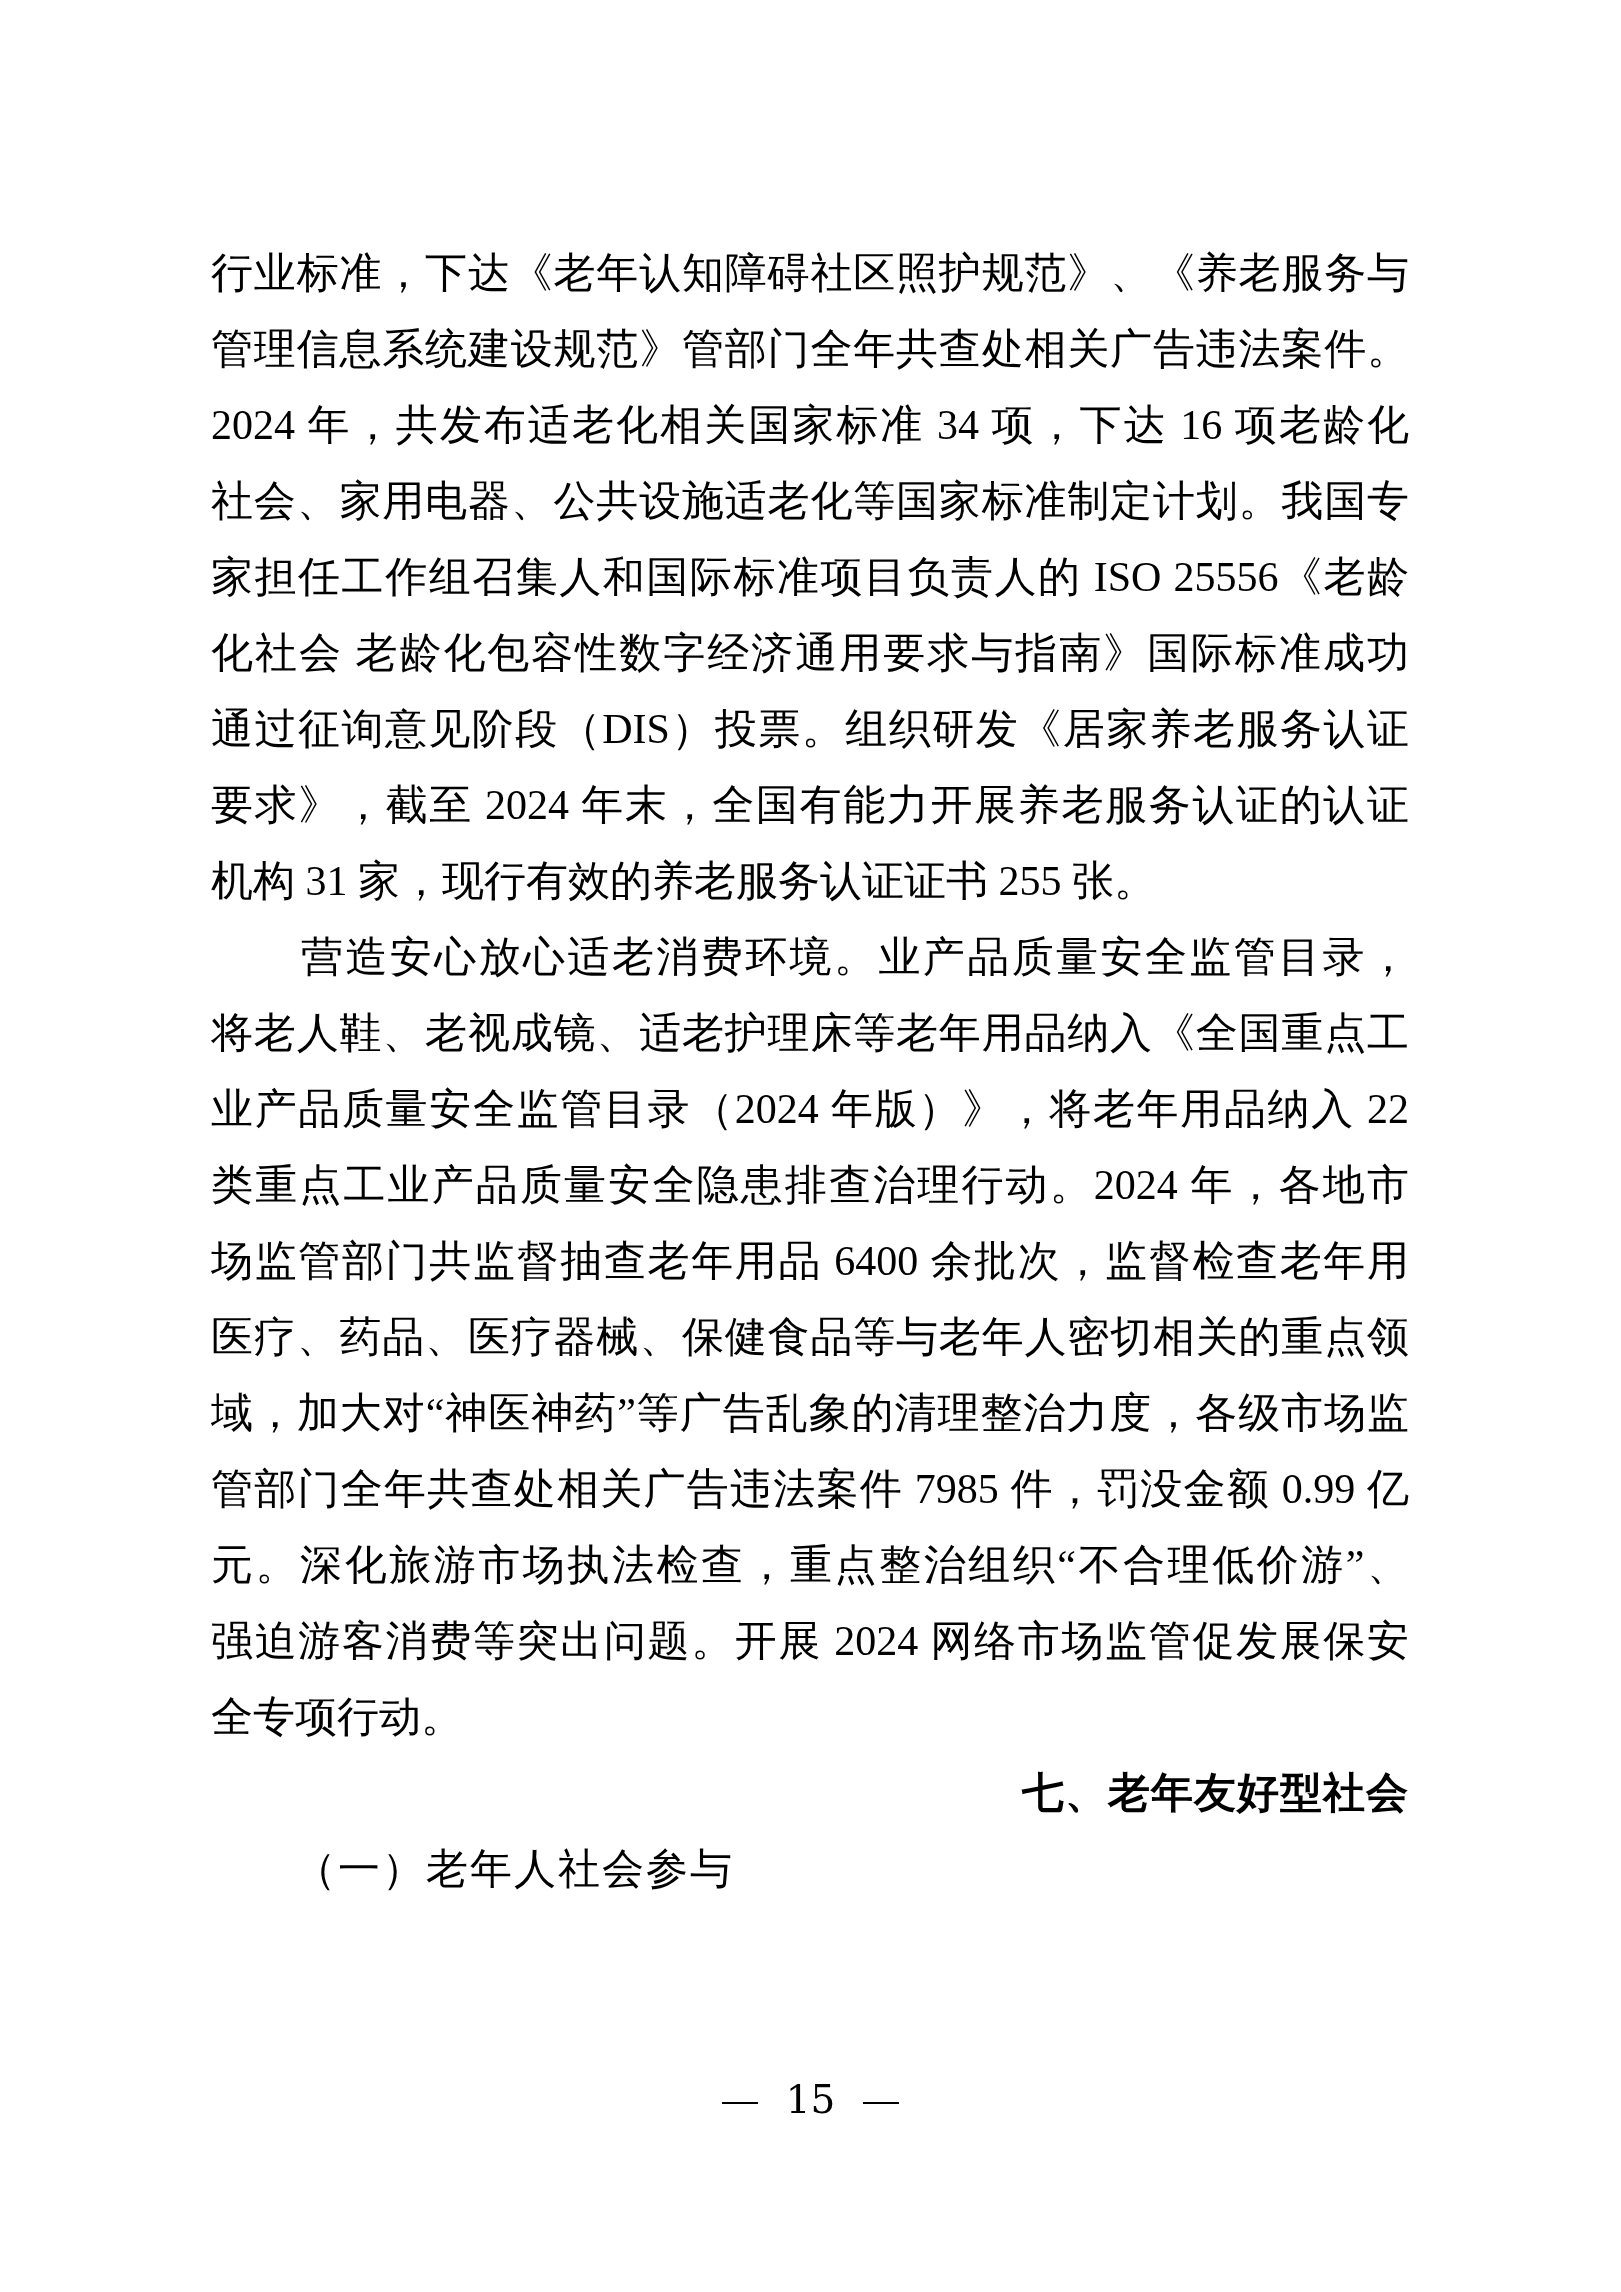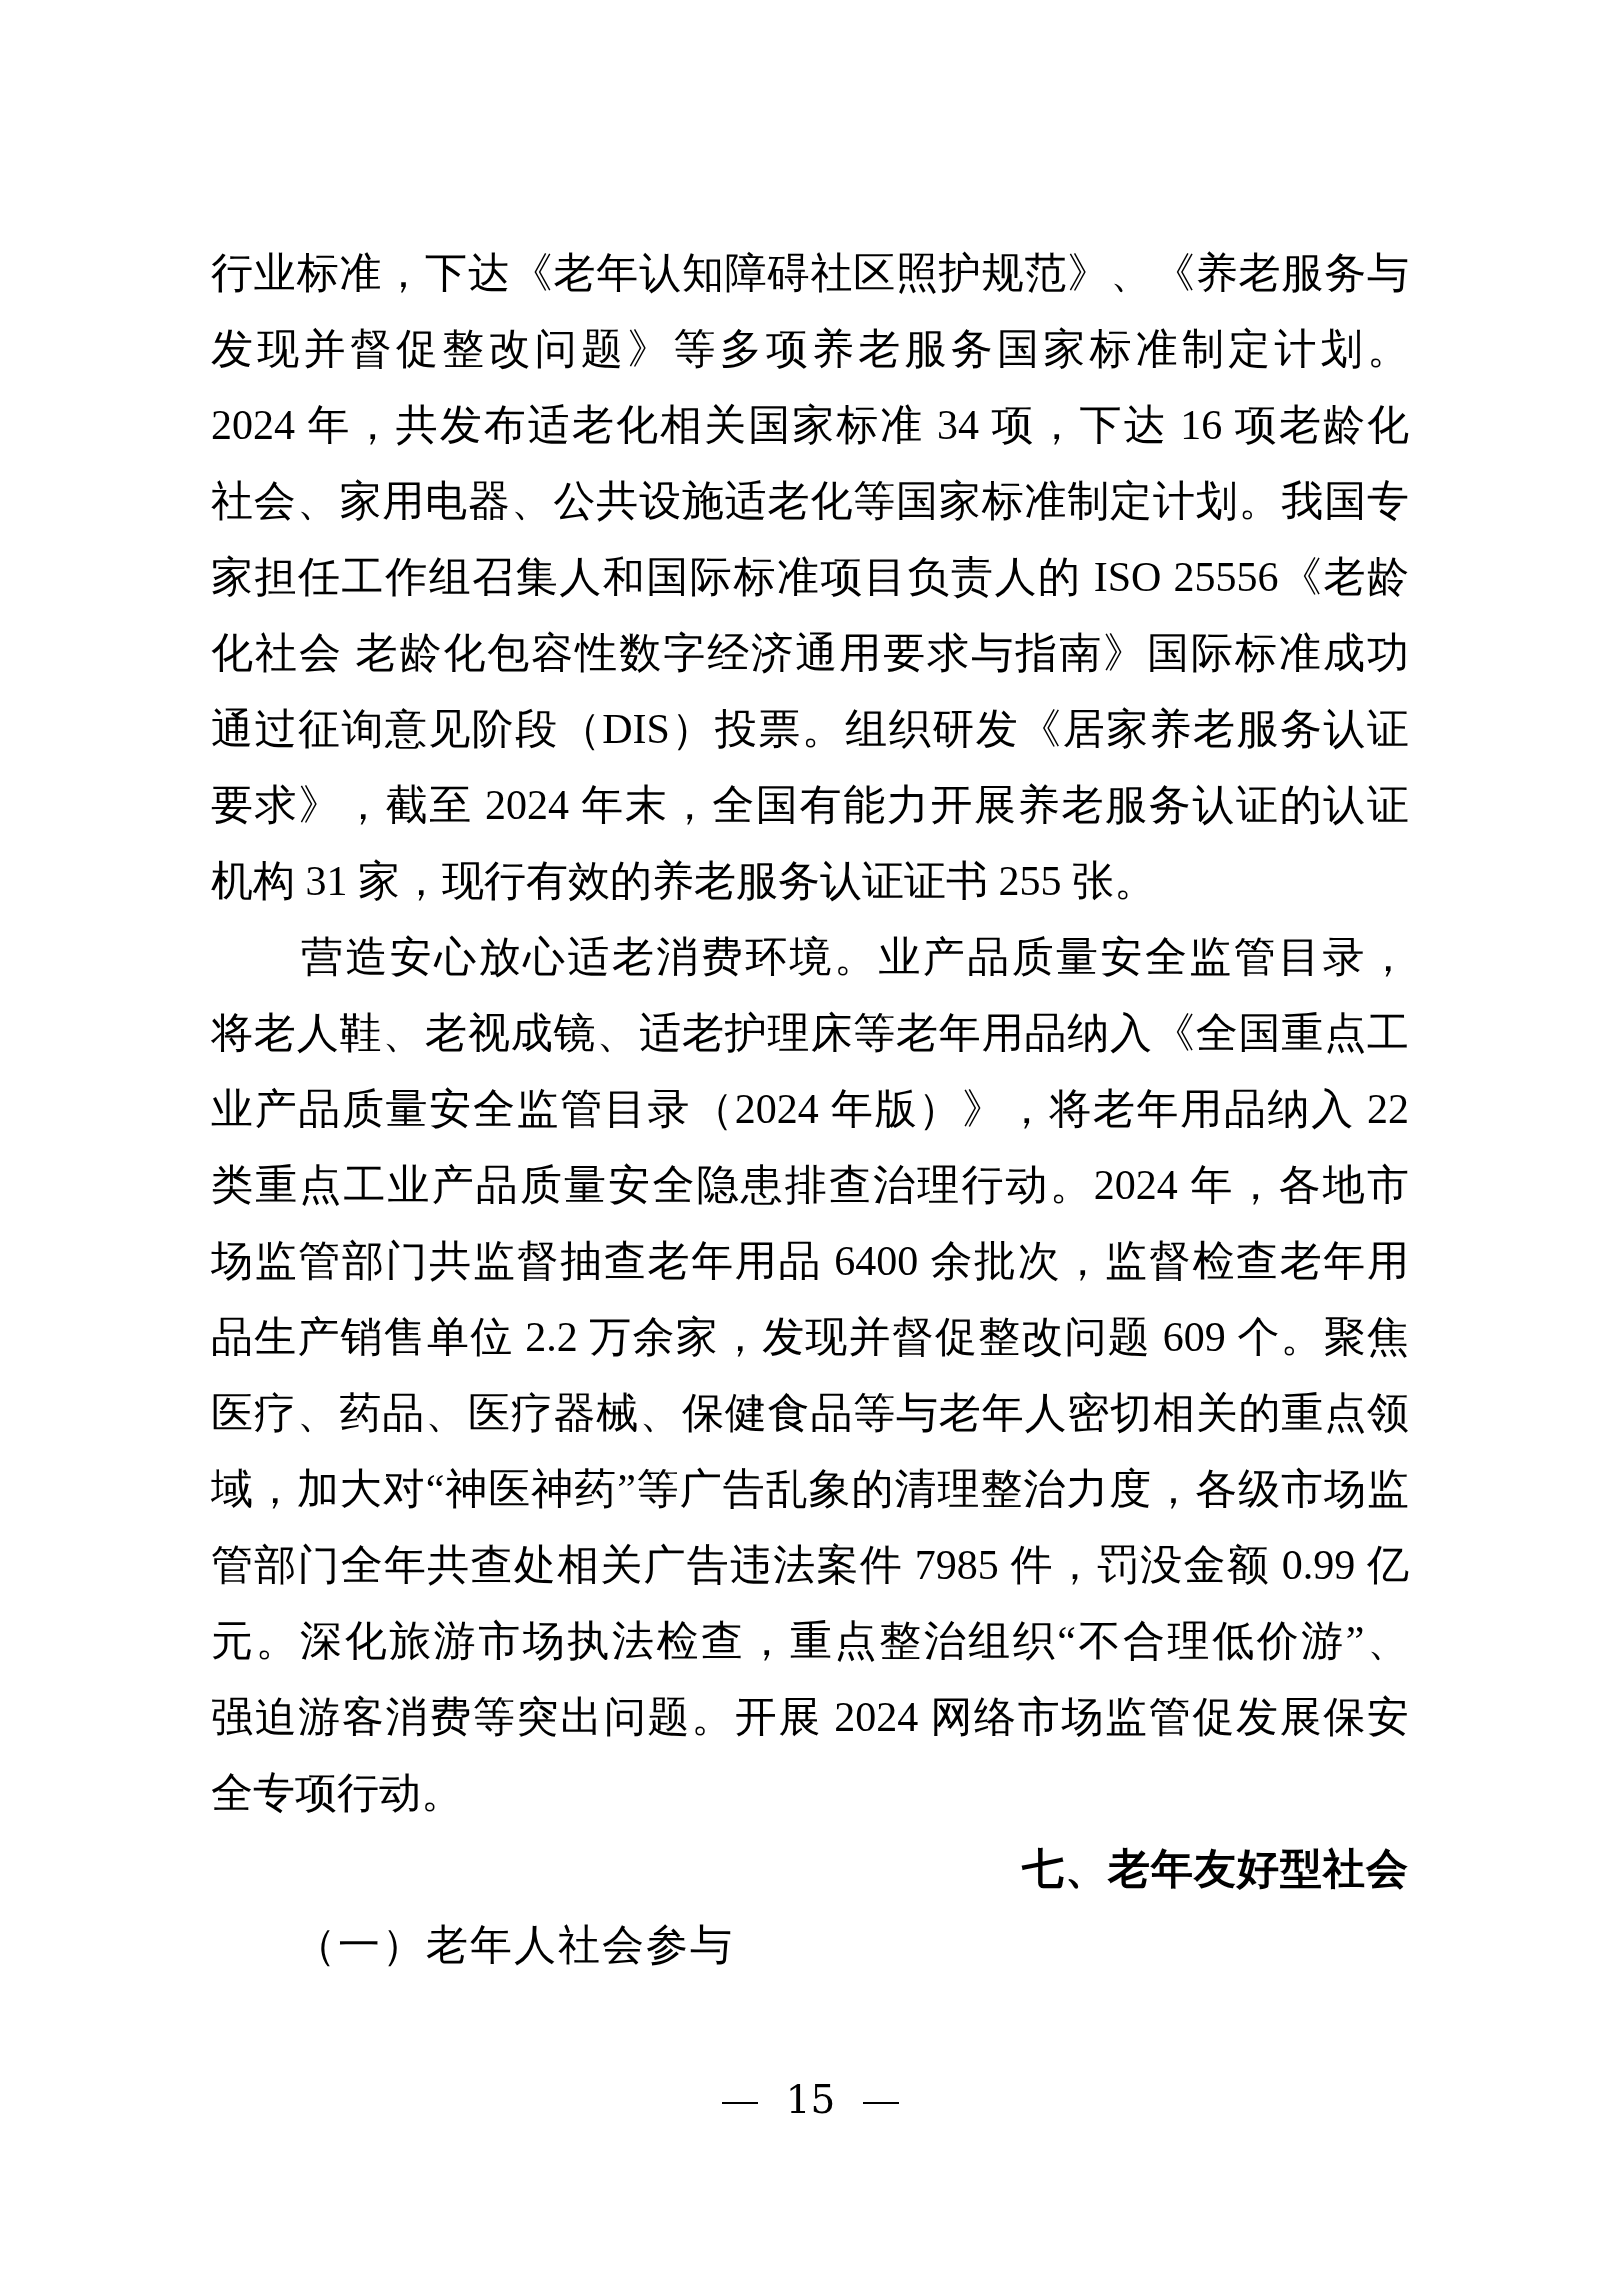--- a/index.html
+++ b/index.html
@@ -82,37 +82,36 @@
   }
 </style>
 </head>
 <body>
 
 <div class="page">
   <div class="body-text">
 
     <div>
       <div class="line">行业标准，下达《老年认知障碍社区照护规范》、《养老服务与</div>
-      <div class="line">发现并督促整改问题》等多项养老服务国家标准制定计划。</div>
+      <div class="line">管理信息系统建设规范》管部门全年共查处相关广告违法案件。</div>
       <div class="line">2024 年，共发布适老化相关国家标准 34 项，下达 16 项老龄化</div>
       <div class="line">社会、家用电器、公共设施适老化等国家标准制定计划。我国专</div>
       <div class="line">家担任工作组召集人和国际标准项目负责人的 ISO 25556《老龄</div>
       <div class="line">化社会 老龄化包容性数字经济通用要求与指南》国际标准成功</div>
       <div class="line">通过征询意见阶段（DIS）投票。组织研发《居家养老服务认证</div>
       <div class="line">要求》，截至 2024 年末，全国有能力开展养老服务认证的认证</div>
       <div class="line last">机构 31 家，现行有效的养老服务认证证书 255 张。</div>
     </div>
 
     <div>
       <div class="line indent">营造安心放心适老消费环境。业产品质量安全监管目录，</div>
       <div class="line">将老人鞋、老视成镜、适老护理床等老年用品纳入《全国重点工</div>
       <div class="line">业产品质量安全监管目录（2024 年版）》，将老年用品纳入 22</div>
       <div class="line">类重点工业产品质量安全隐患排查治理行动。2024 年，各地市</div>
       <div class="line">场监管部门共监督抽查老年用品 6400 余批次，监督检查老年用</div>
-      <div class="line">品生产销售单位 2.2 万余家，发现并督促整改问题 609 个。聚焦</div>
       <div class="line">医疗、药品、医疗器械、保健食品等与老年人密切相关的重点领</div>
       <div class="line">域，加大对“神医神药”等广告乱象的清理整治力度，各级市场监</div>
       <div class="line">管部门全年共查处相关广告违法案件 7985 件，罚没金额 0.99 亿</div>
       <div class="line">元。深化旅游市场执法检查，重点整治组织“不合理低价游”、</div>
       <div class="line">强迫游客消费等突出问题。开展 2024 网络市场监管促发展保安</div>
       <div class="line last">全专项行动。</div>
     </div>
 
     <div class="heading-1">七、老年友好型社会</div>
     <div class="heading-2">（一）老年人社会参与</div>

